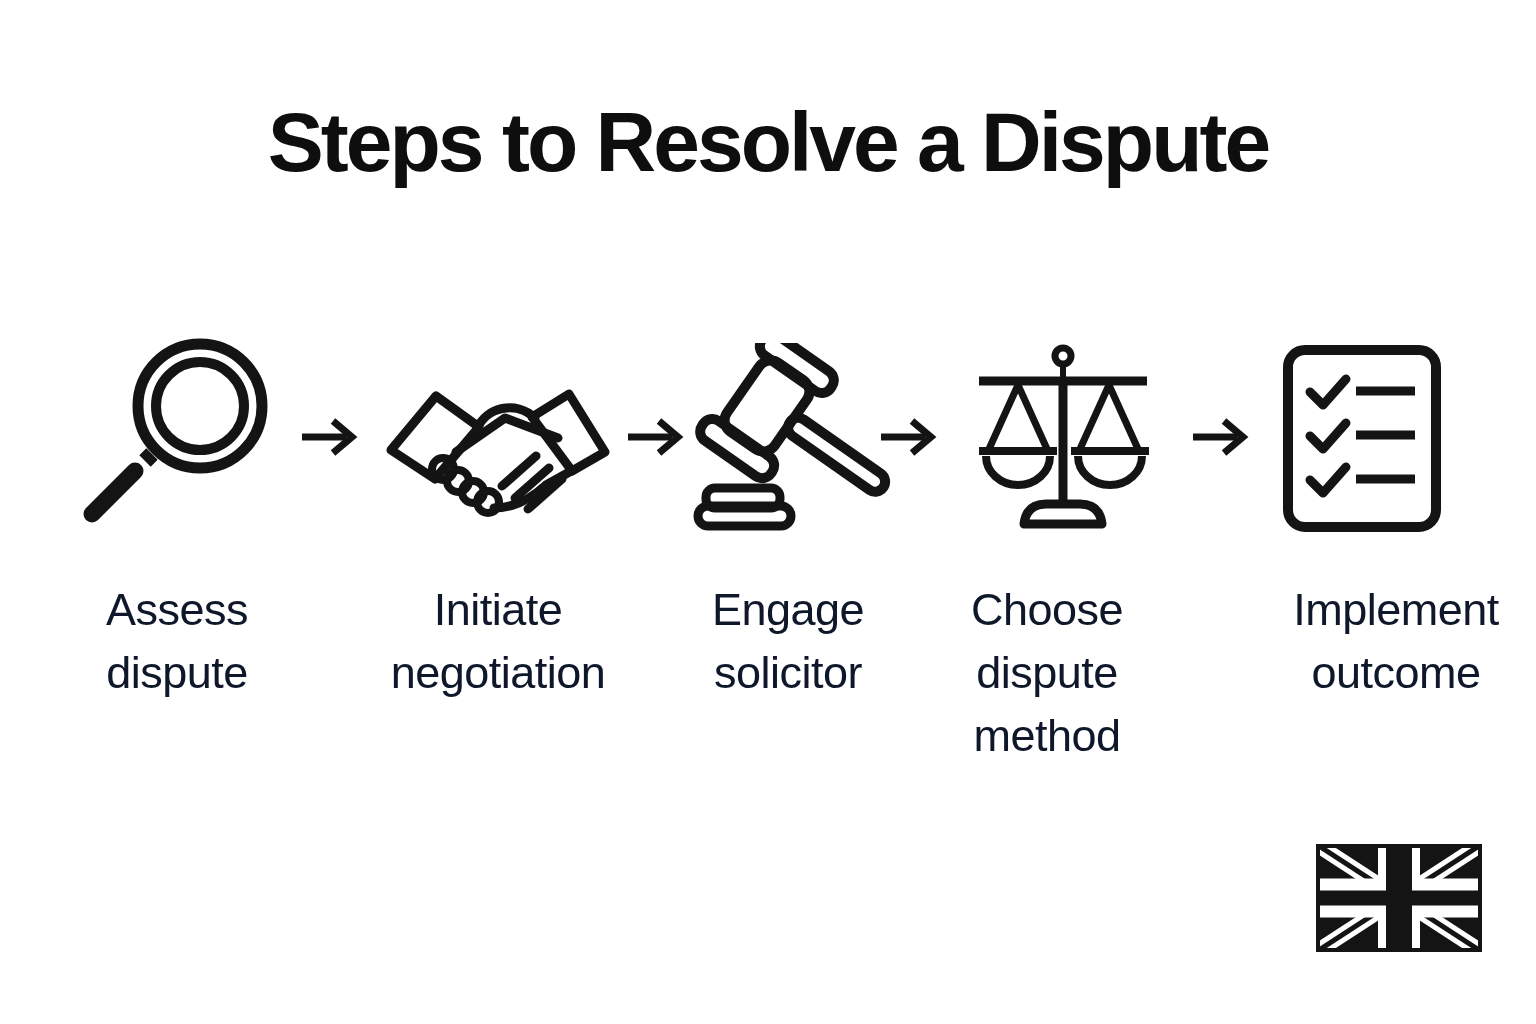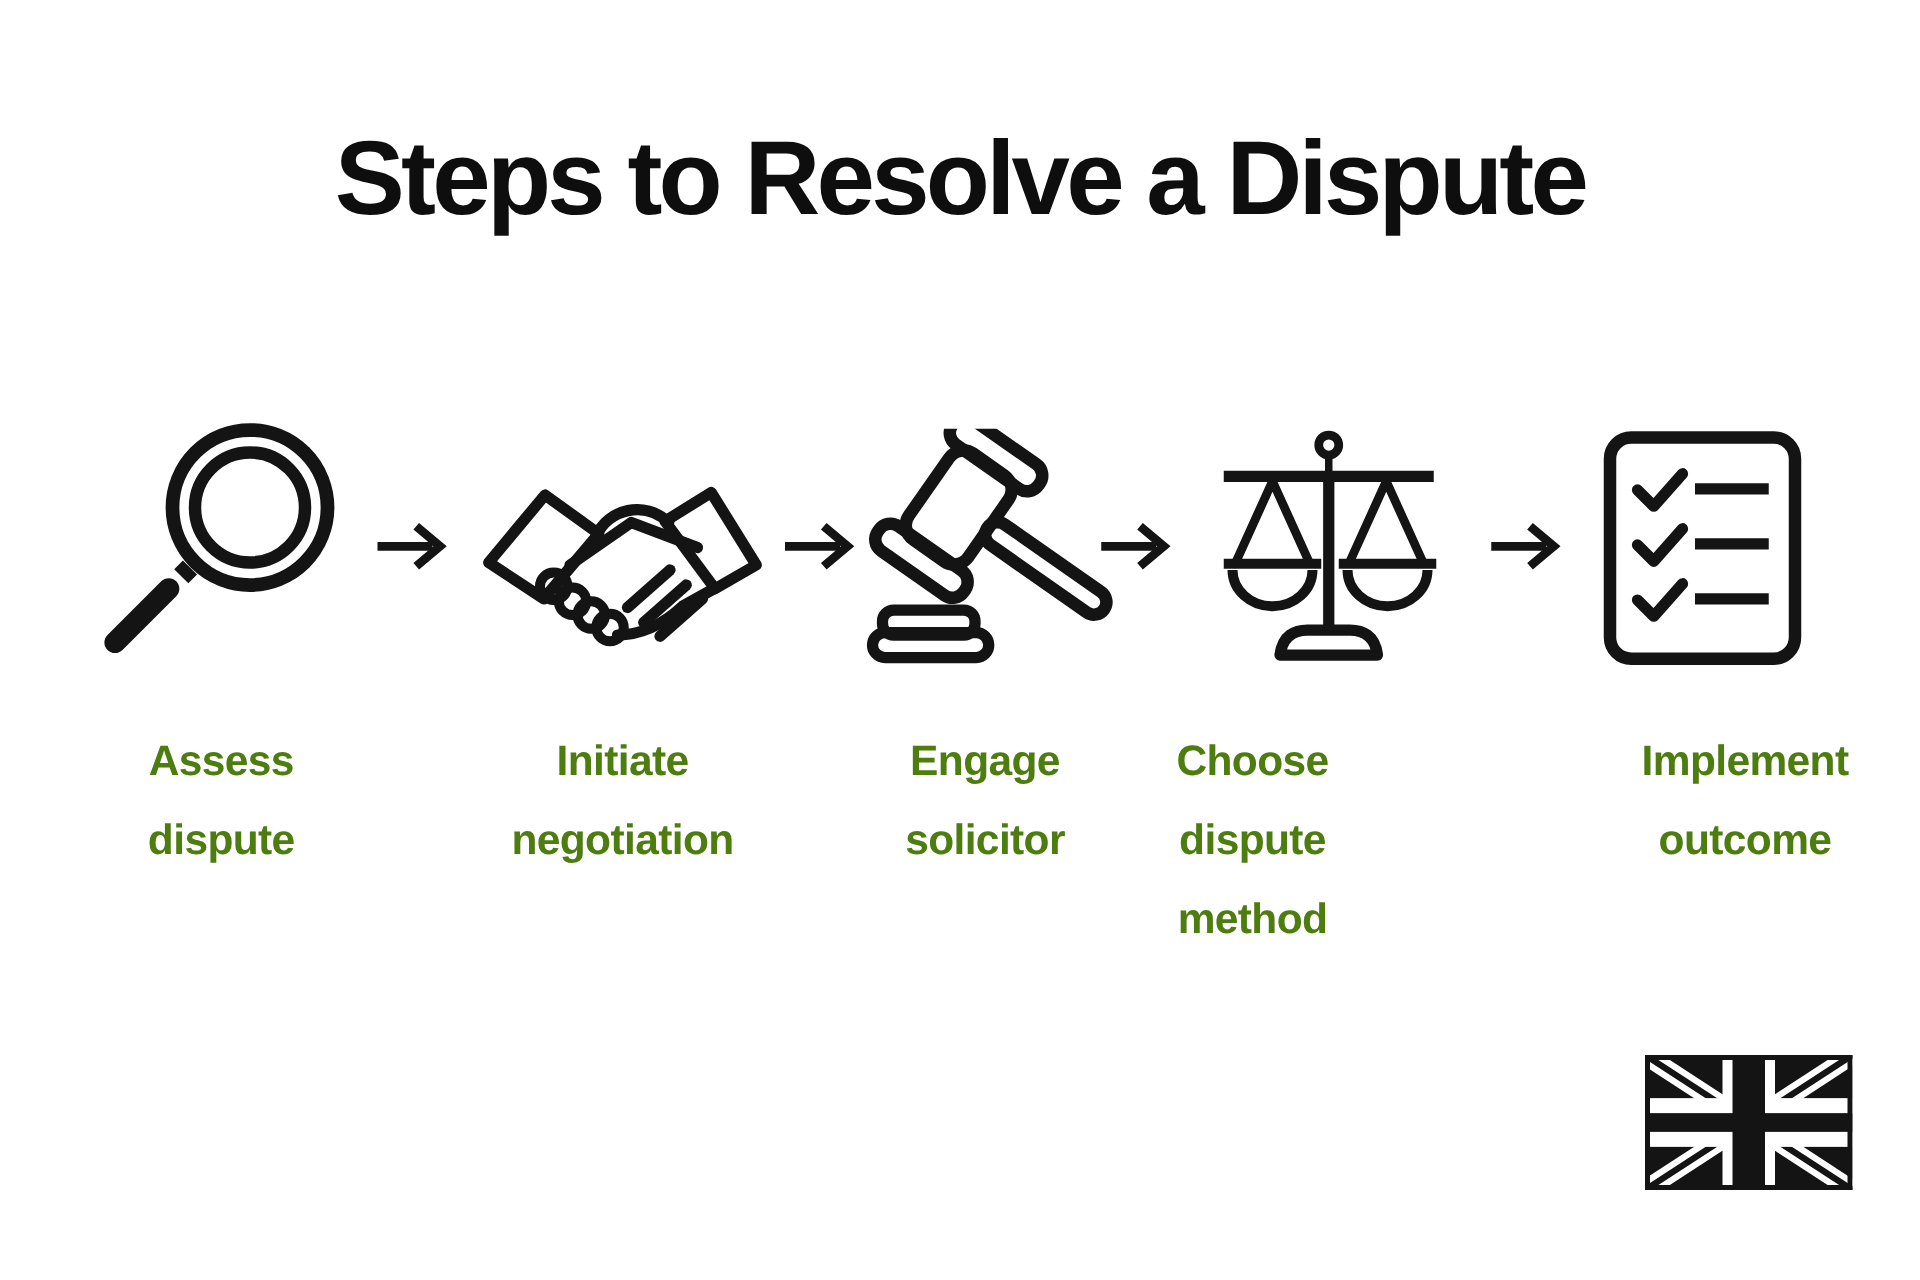--- a/index.html
+++ b/index.html
@@ -12,23 +12,23 @@
   .magnifier{left:78px;top:334px;}
   .handshake{left:386px;top:372px;}
   .gavel{left:693px;top:343px;}
   .scales{left:966px;top:343px;}
   .checklist{left:1282px;top:343px;}
   .a1{left:300px;top:415px;}
   .a2{left:626px;top:415px;}
   .a3{left:879px;top:415px;}
   .a4{left:1191px;top:415px;}
   .step-label{position:absolute;top:578px;transform:translateX(-50%);
-              font-size:34px;font-weight:700;line-height:63px;letter-spacing:-0.5px;
-              text-align:center;white-space:pre-line;color:#4d7c0f;}
-  .l1{left:177px;} .l2{left:498px;} .l3{left:788px;} .l4{left:1002px;} .l5{left:1396px;}
+              font-size:45px;font-weight:400;line-height:63px;letter-spacing:-0.5px;
+              text-align:center;white-space:pre-line;color:#0f172a;}
+  .l1{left:177px;} .l2{left:498px;} .l3{left:788px;} .l4{left:1047px;} .l5{left:1396px;}
   .flag{left:1316px;top:844px;}
 </style>
 </head>
 <body>
 
 <div class="canvas">
 
   <h1 class="title">Steps to Resolve a Dispute</h1>
 
   <div class="icon magnifier">

